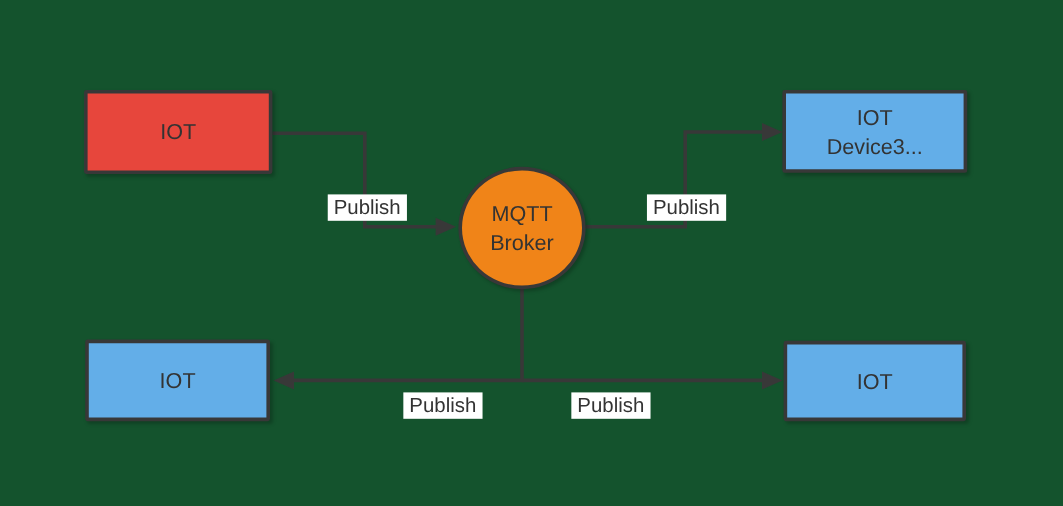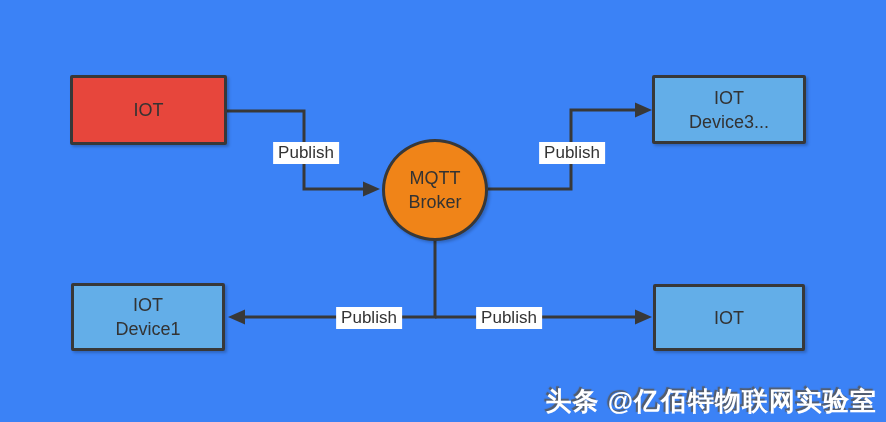--- a/index.html
+++ b/index.html
@@ -3,21 +3,21 @@
 <meta charset="utf-8">
 <style>
   * { margin: 0; padding: 0; box-sizing: border-box; }
   html, body { background: #ffffff; }
   body { font-family: "Liberation Sans", "DejaVu Sans", sans-serif; }
 
   .canvas {
     position: relative;
     width: 886px;
     height: 422px;
-    background: #3b82f6;
+    background: #14532d;
     overflow: hidden;
   }
 
   .connectors {
     position: absolute;
     left: 0; top: 0;
     width: 886px; height: 422px;
   }
 
   .node {
@@ -44,20 +44,21 @@
 
   .edge-label {
     position: absolute;
     transform: translate(-50%, -50%);
     background: #ffffff;
     padding: 0 5px;
     color: #333333;
     font-size: 17px;
     line-height: 22px;
     white-space: nowrap;
+    margin-top: 20px;
   }
   .label-1 { left: 306px; top: 153px; }
   .label-2 { left: 572px; top: 153px; }
   .label-3 { left: 369px; top: 318px; }
   .label-4 { left: 509px; top: 318px; }
 
   .watermark {
     position: absolute;
     right: 9px;
     bottom: 3px;
@@ -98,27 +99,25 @@
     <span>Broker</span>
   </div>
 
   <div class="node box node-device3">
     <span>IOT</span>
     <span>Device3...</span>
   </div>
 
   <div class="node box node-device1">
     <span>IOT</span>
-    <span>Device1</span>
   </div>
 
   <div class="node box node-device2">
     <span>IOT</span>
   </div>
 
   <span class="edge-label label-1">Publish</span>
   <span class="edge-label label-2">Publish</span>
   <span class="edge-label label-3">Publish</span>
   <span class="edge-label label-4">Publish</span>
 
-  <div class="watermark">头条 @亿佰特物联网实验室</div>
 
 </div>
 
 </body></html>

